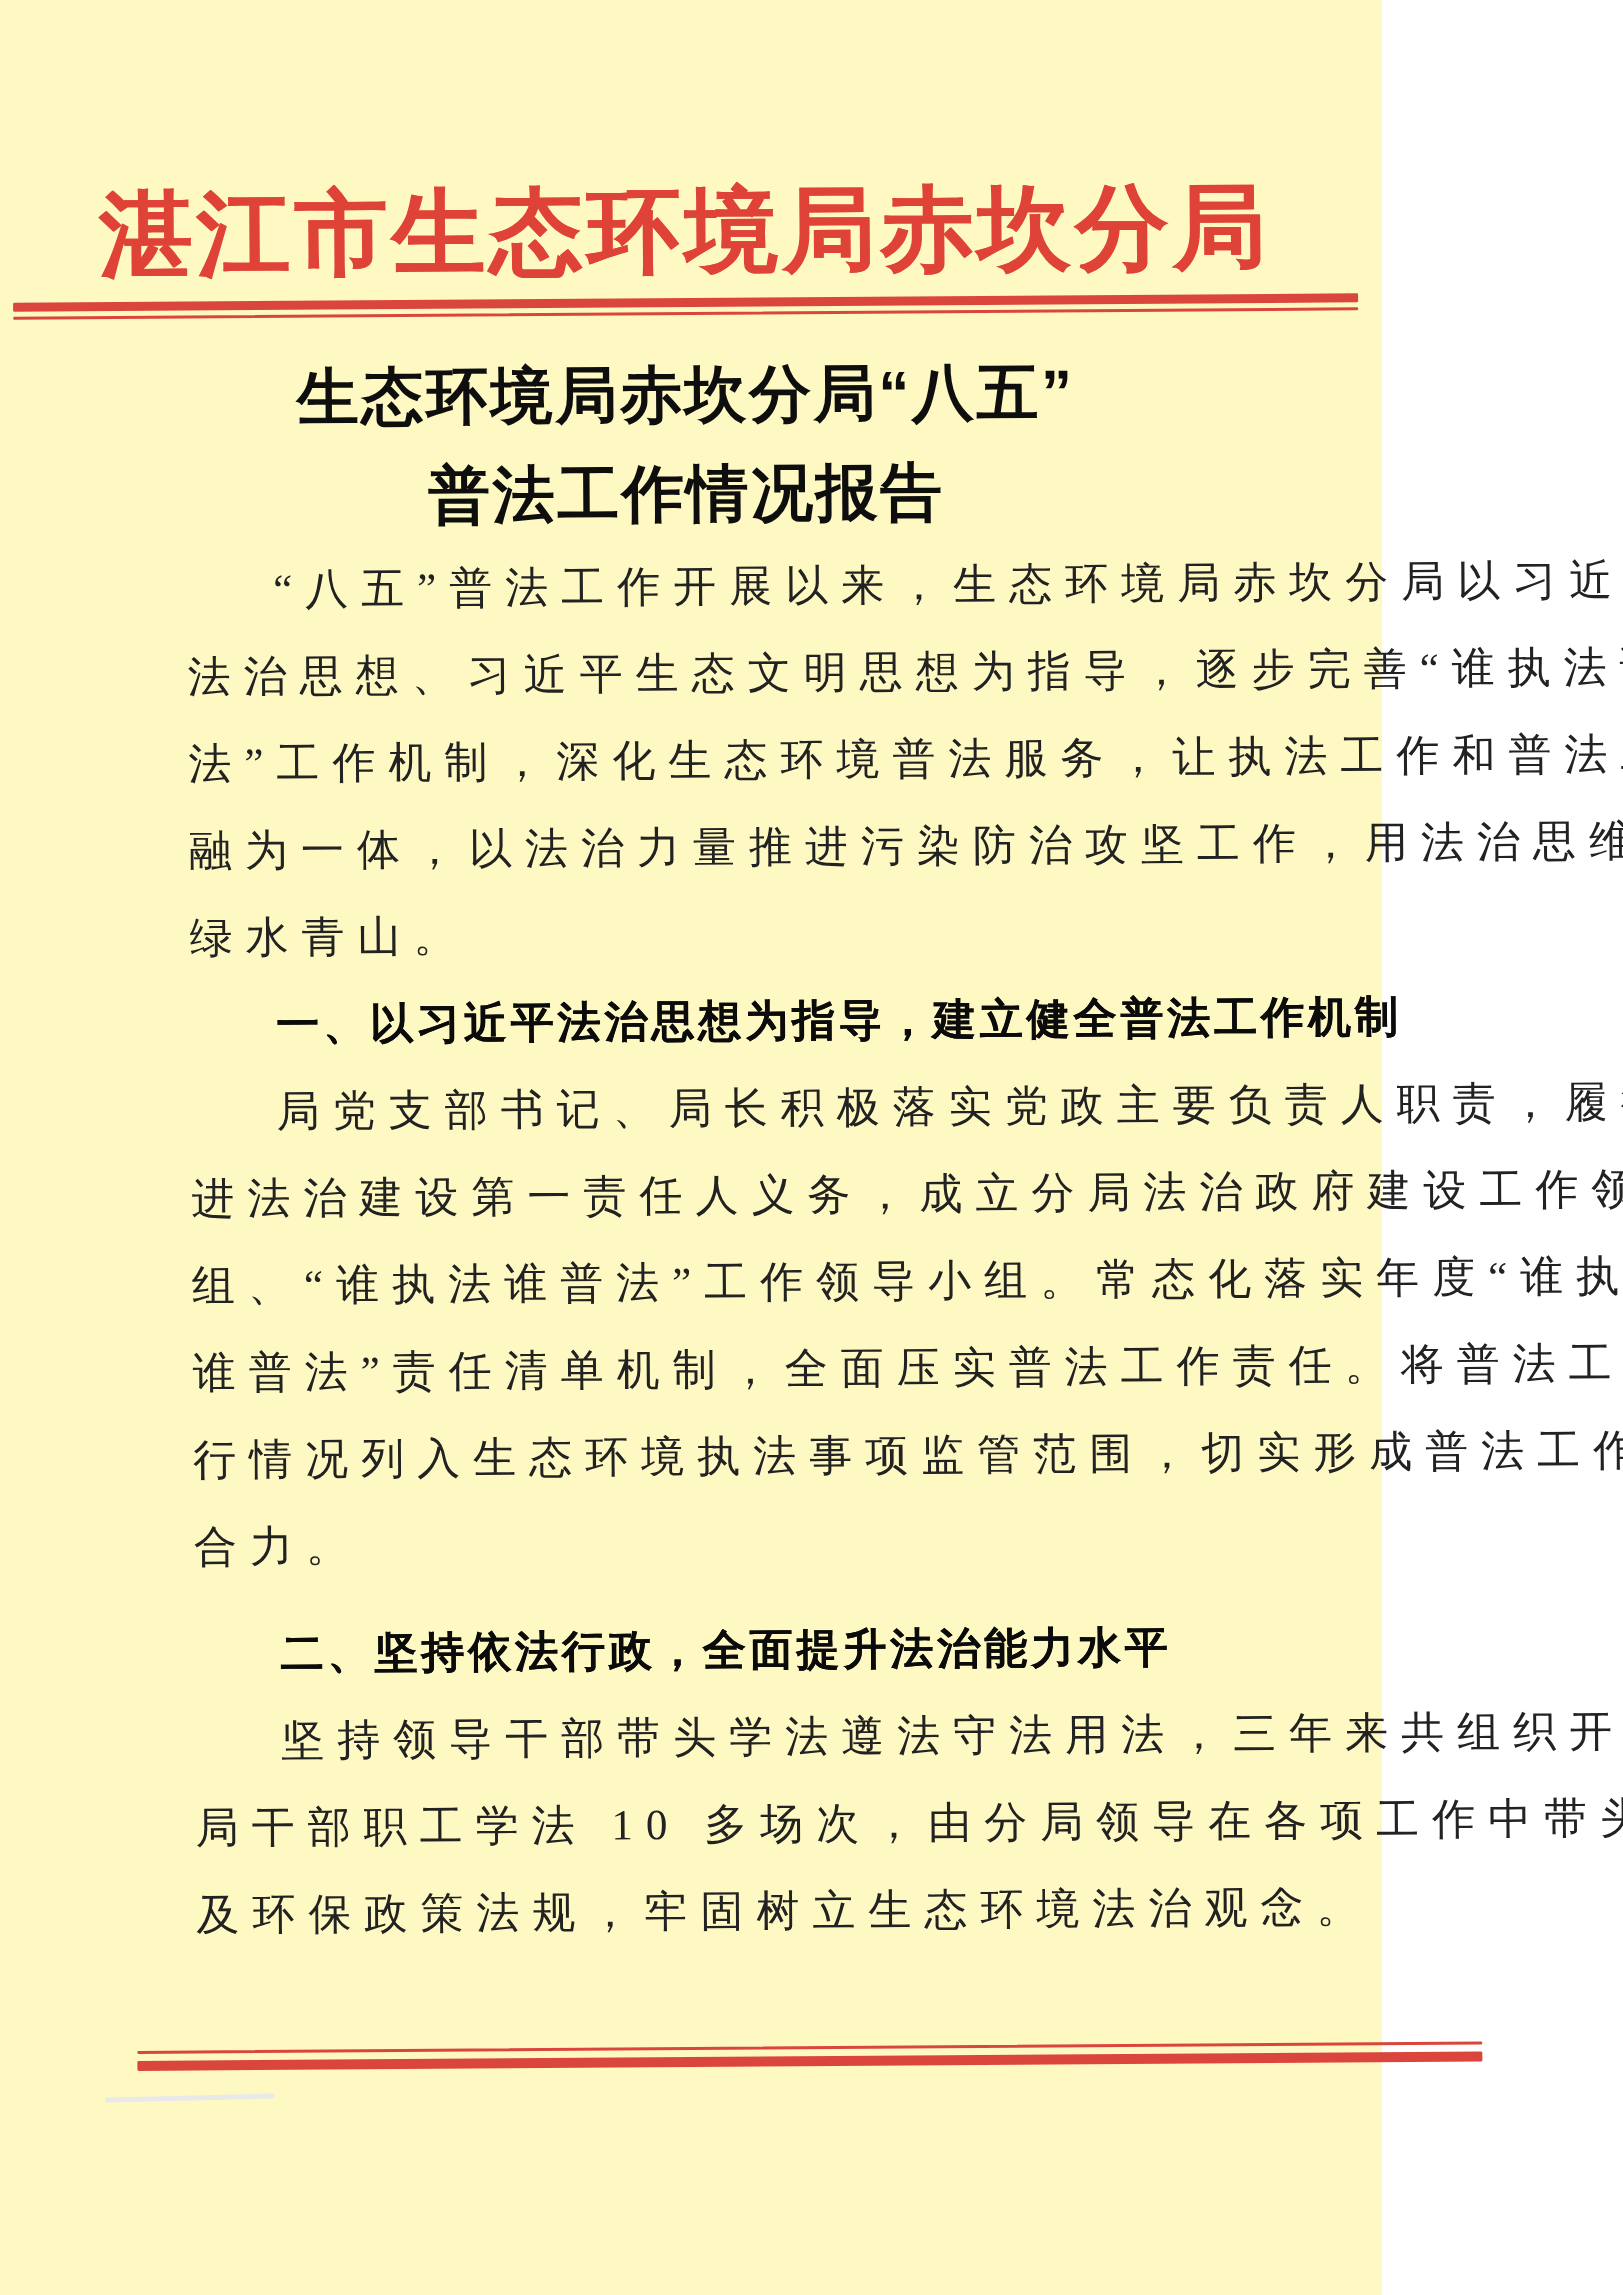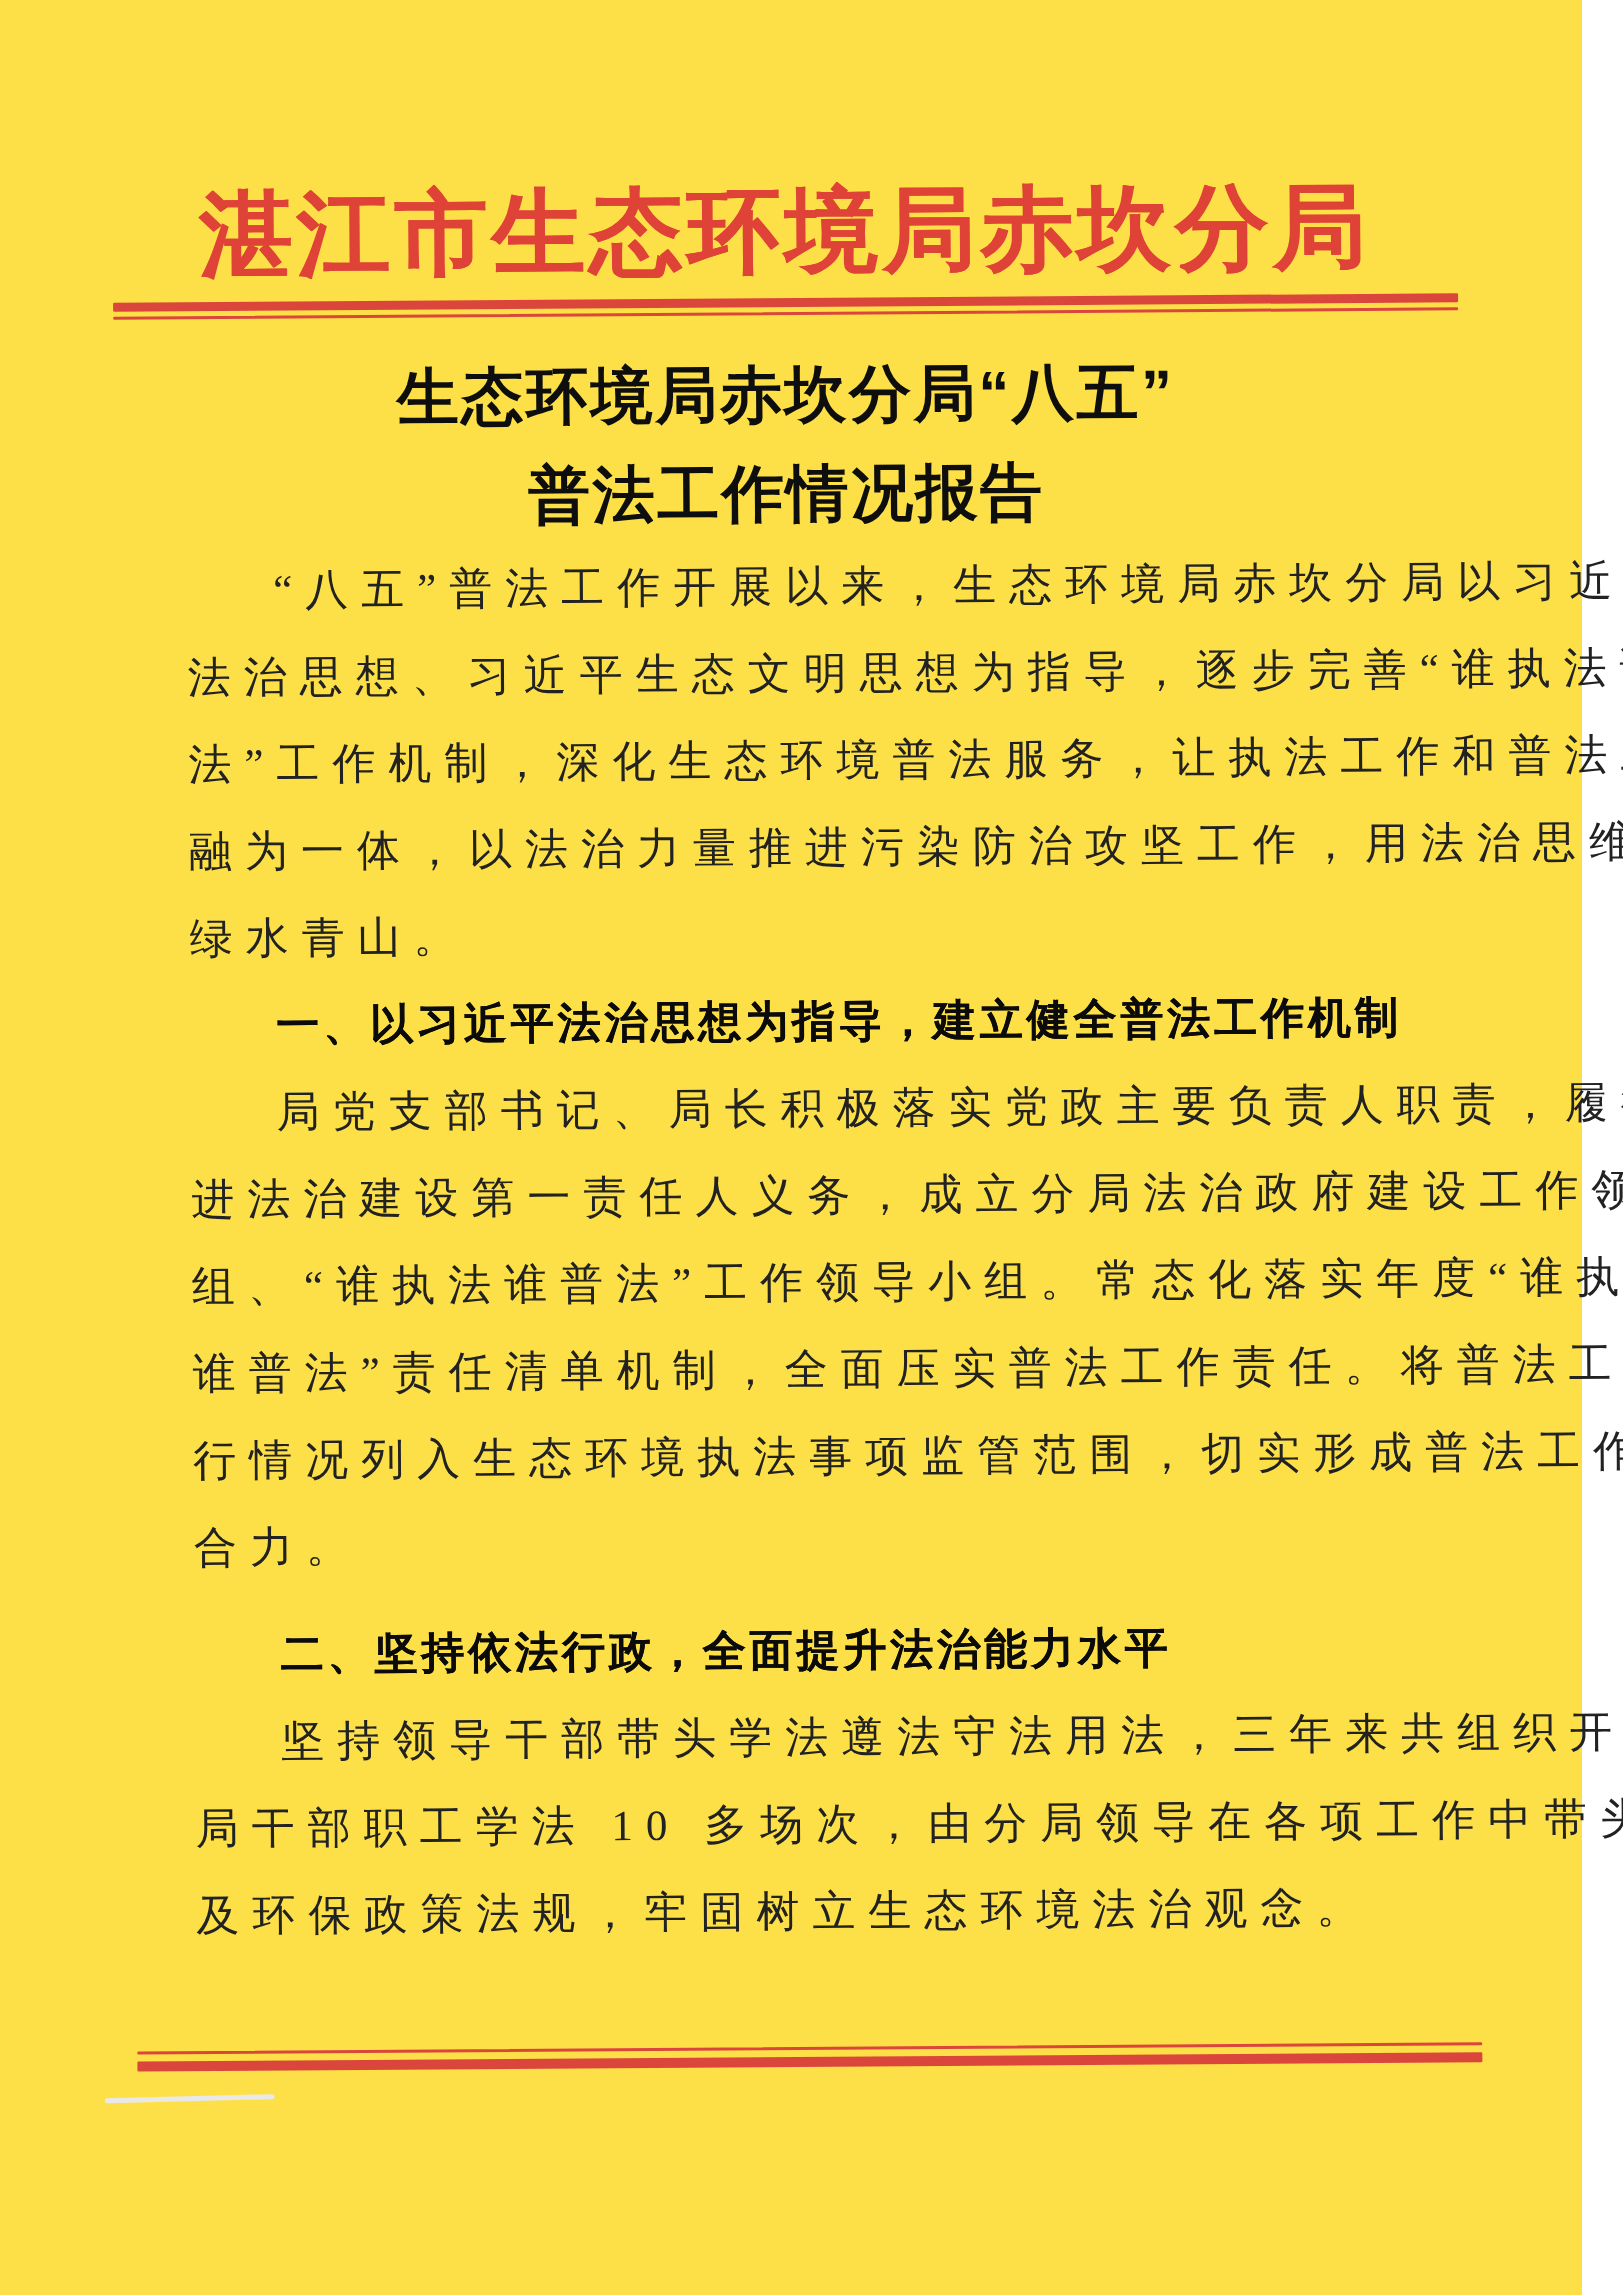--- a/index.html
+++ b/index.html
@@ -1,21 +1,21 @@
 <!DOCTYPE html>
 <html style="--accent-red: #df4337; --rule-red: #da463c;font-size:10.5px"><head>
 <meta charset="utf-8">
 <style>
   * { margin: 0; padding: 0; box-sizing: border-box; }
   html, body { background: #ffffff; }
   body {
     width: 1623px; height: 2295px; overflow: hidden;
     font-family: "Liberation Serif", "DejaVu Serif", serif;
   }
-  .page { position: relative; width: 1582px; height: 2295px; background: #fde047; }
+  .page { position: relative; width: 1382px; height: 2295px; background: #fef9c3; }
   
   .content { position: absolute; inset: 0; transform: rotate(-0.4deg); transform-origin: 50% 50%; }
 
   .org-title {
     margin-top: 174px;
     text-align: center;
     color: var(--accent-red, #df4337);
     font-size: 93px; line-height: 115px;
     font-weight: bold; letter-spacing: 4.6px;
     white-space: nowrap;

